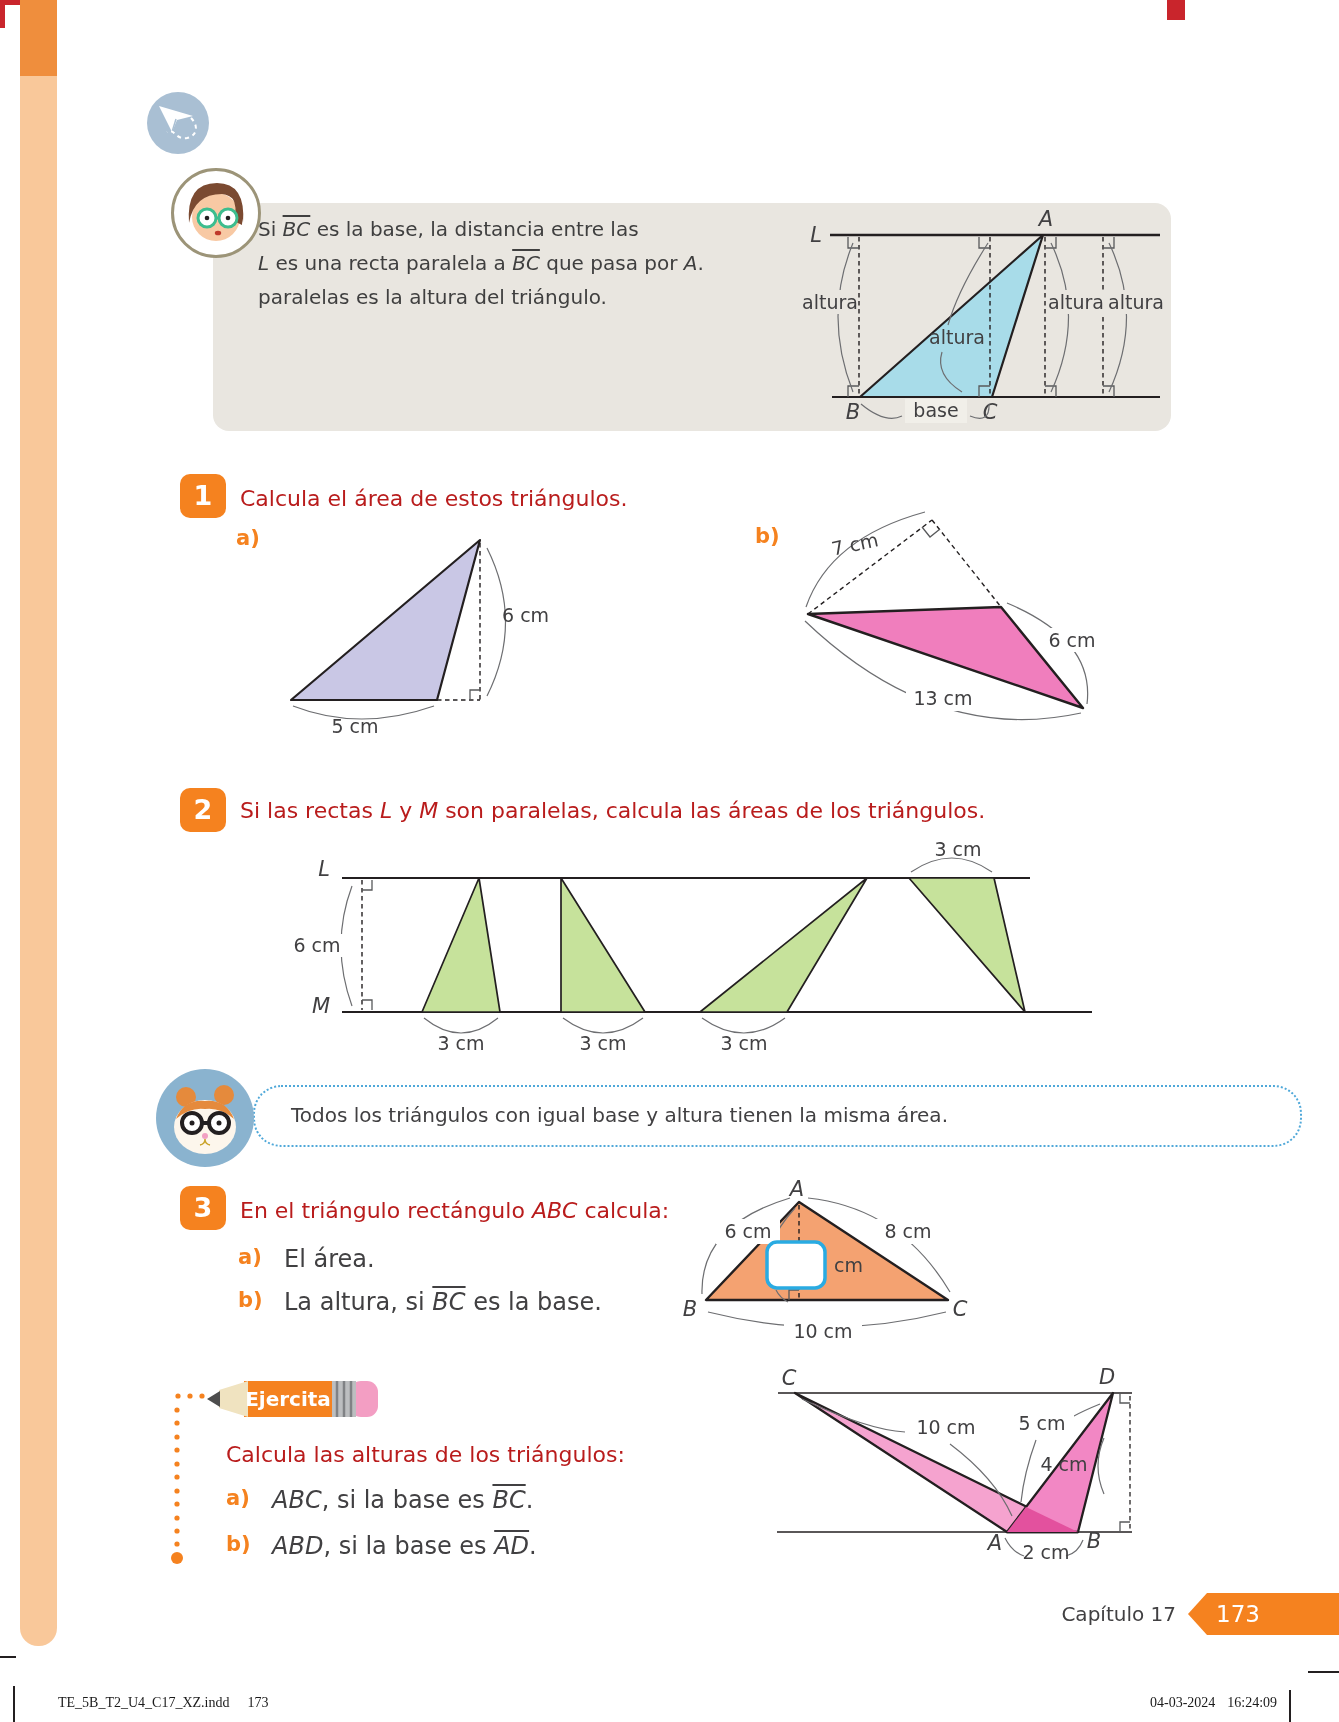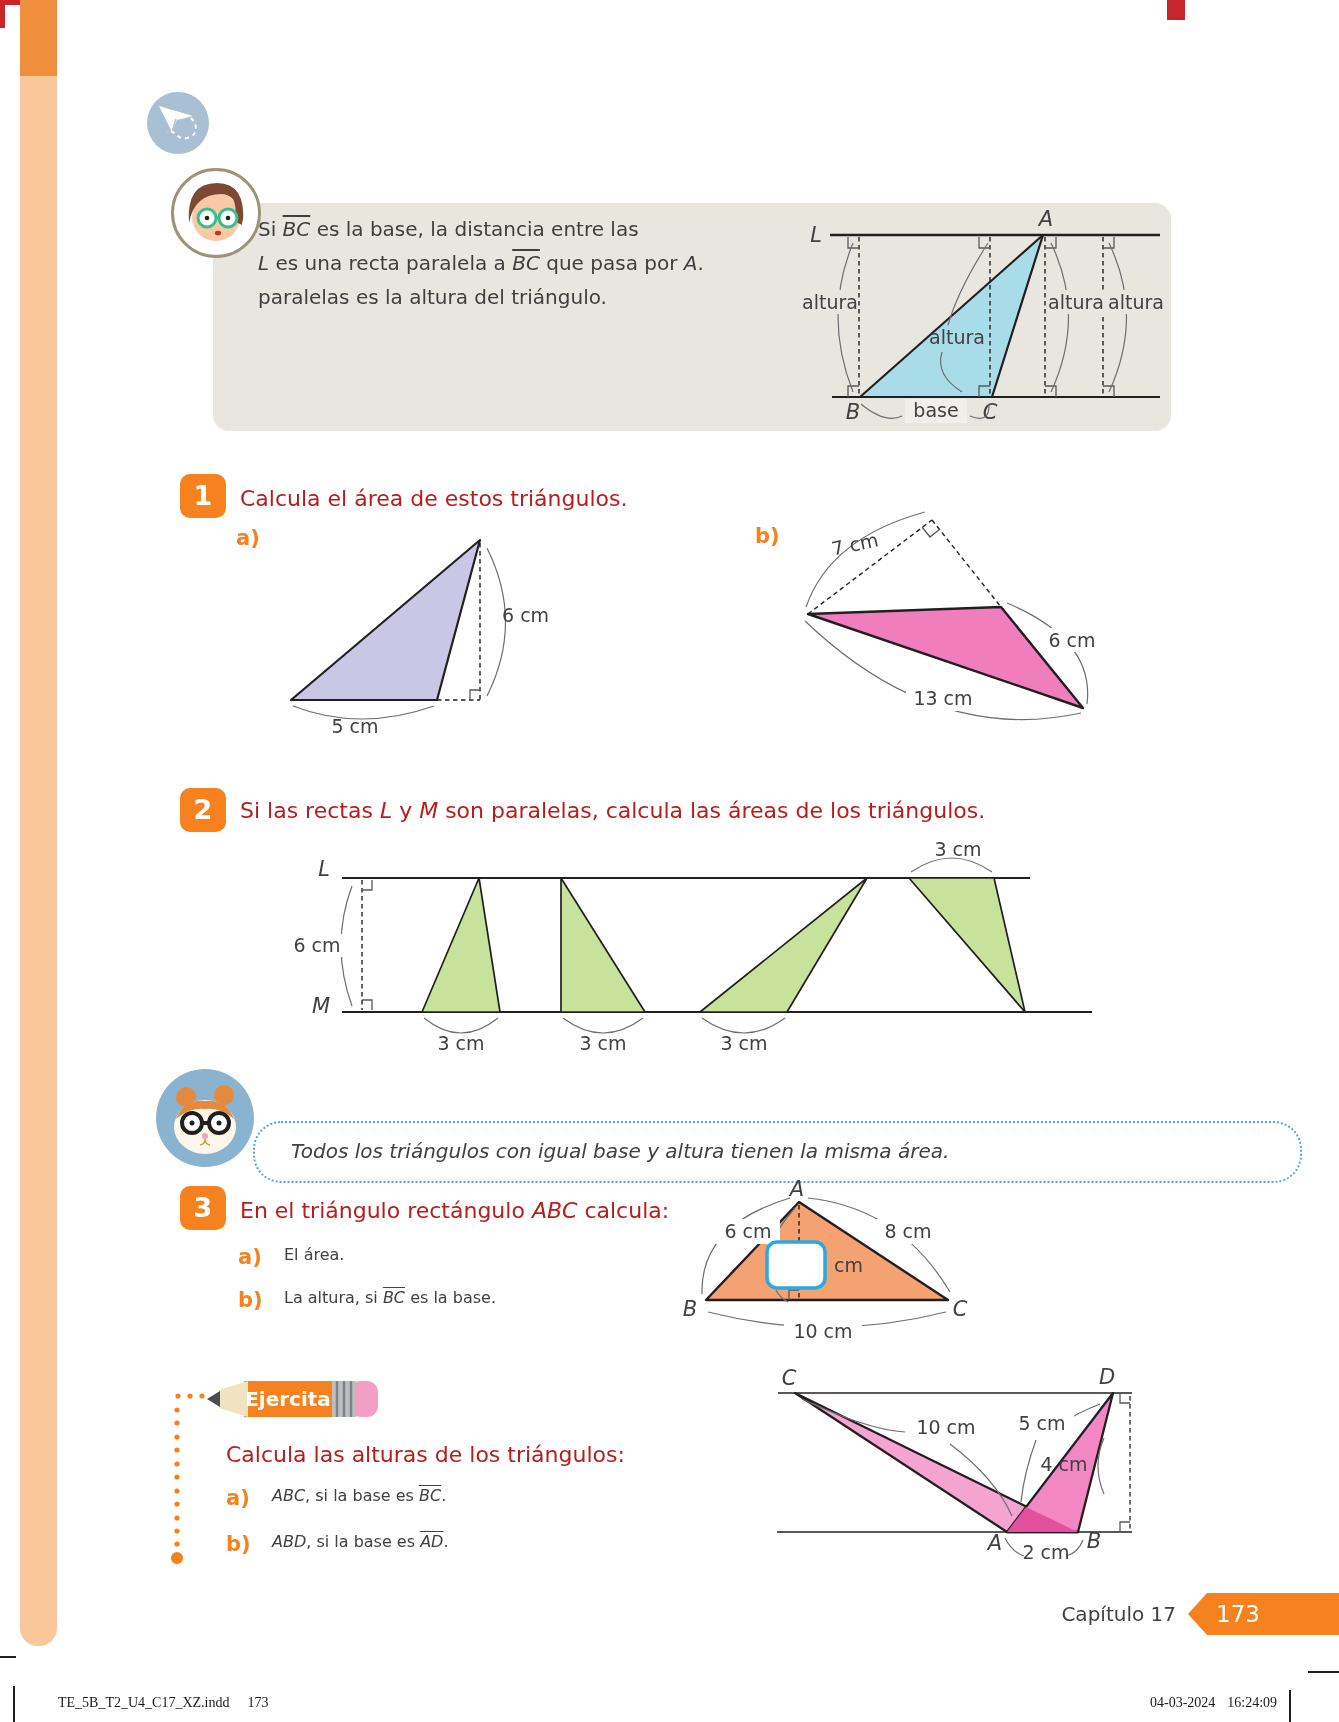--- a/index.html
+++ b/index.html
@@ -3,21 +3,21 @@
 <meta charset="utf-8">
 <style>
   html,body{margin:0;padding:0;background:#fff;}
   .page{position:relative;width:1339px;height:1722px;background:#fff;overflow:hidden;
         font-family:"DejaVu Sans","Liberation Sans",sans-serif;color:#414042;}
   .abs{position:absolute;}
   .num-box{width:46px;height:44px;background:#F5821F;border-radius:10px;color:#fff;
            font-weight:bold;font-size:27px;text-align:center;line-height:44px;}
   .ex-title{font-size:22px;color:#b91c1c;white-space:nowrap;}
   .item-label{color:#F5821F;font-weight:bold;font-size:21px;}
-  .item-text{font-size:16px;color:#414042;white-space:nowrap;}
+  .item-text{font-size:24px;color:#414042;white-space:nowrap;}
   .var{font-style:italic;}
   .ov{text-decoration:overline;}
   .speech-box{width:958px;height:228px;background:#E9E6E0;border-radius:16px;}
   .speech-text{font-size:20px;line-height:34px;color:#3F3F3F;white-space:nowrap;}
   .tip-box{width:1049px;height:62px;border:2.5px dotted #4FA8D9;border-radius:28px;
            box-sizing:border-box;line-height:56px;padding-left:36px;font-size:20px;color:#414042;white-space:nowrap;}
   .avatar{width:84px;height:84px;border-radius:50%;border:3px solid #9C9478;background:#fff;overflow:hidden;}
   .plane-circle{width:62px;height:62px;border-radius:50%;background:#A9BFD3;}
   .mouse-circle{width:98px;height:98px;border-radius:50%;background:#8AB3CF;overflow:hidden;}
   svg text{font-family:"DejaVu Sans","Liberation Sans",sans-serif;fill:#414042;}
@@ -173,21 +173,21 @@
       <path d="M563,1018 Q603,1048 643,1018"></path>
       <path d="M702,1018 Q744,1048 785,1018"></path>
       <path d="M911,872 Q952,844 992,872"></path>
     </g>
     <text x="461" y="1050" text-anchor="middle" class="meas">3 cm</text>
     <text x="603" y="1050" text-anchor="middle" class="meas">3 cm</text>
     <text x="744" y="1050" text-anchor="middle" class="meas">3 cm</text>
     <text x="958" y="856" text-anchor="middle" class="meas">3 cm</text>
   </svg>
 
-  <div class="abs tip-box" style="left:253px;top:1121px;font-style:italic;"><span>Todos los triángulos con igual base y altura tienen la misma área.</span></div>
+  <div class="abs tip-box" style="left:253px;top:1085px;"><span>Todos los triángulos con igual base y altura tienen la misma área.</span></div>
   <div class="abs mouse-circle" style="left:156px;top:1069px;z-index:3;">
     <svg width="98" height="98" viewBox="0 0 98 98">
       <circle cx="30" cy="28" r="10" fill="#E58A3C"></circle>
       <circle cx="68" cy="26" r="10" fill="#E58A3C"></circle>
       <ellipse cx="49" cy="58" rx="31" ry="27" fill="#FDF6EC"></ellipse>
       <path d="M20,50 Q28,30 49,32 Q70,30 78,50 Q64,38 49,40 Q34,38 20,50 Z" fill="#E58A3C"></path>
       <circle cx="36" cy="54" r="10" fill="#fff" stroke="#231F20" stroke-width="4"></circle>
       <circle cx="63" cy="54" r="10" fill="#fff" stroke="#231F20" stroke-width="4"></circle>
       <line x1="46" y1="54" x2="53" y2="54" stroke="#231F20" stroke-width="4"></line>
       <circle cx="36" cy="54" r="2.5" fill="#231F20"></circle>

